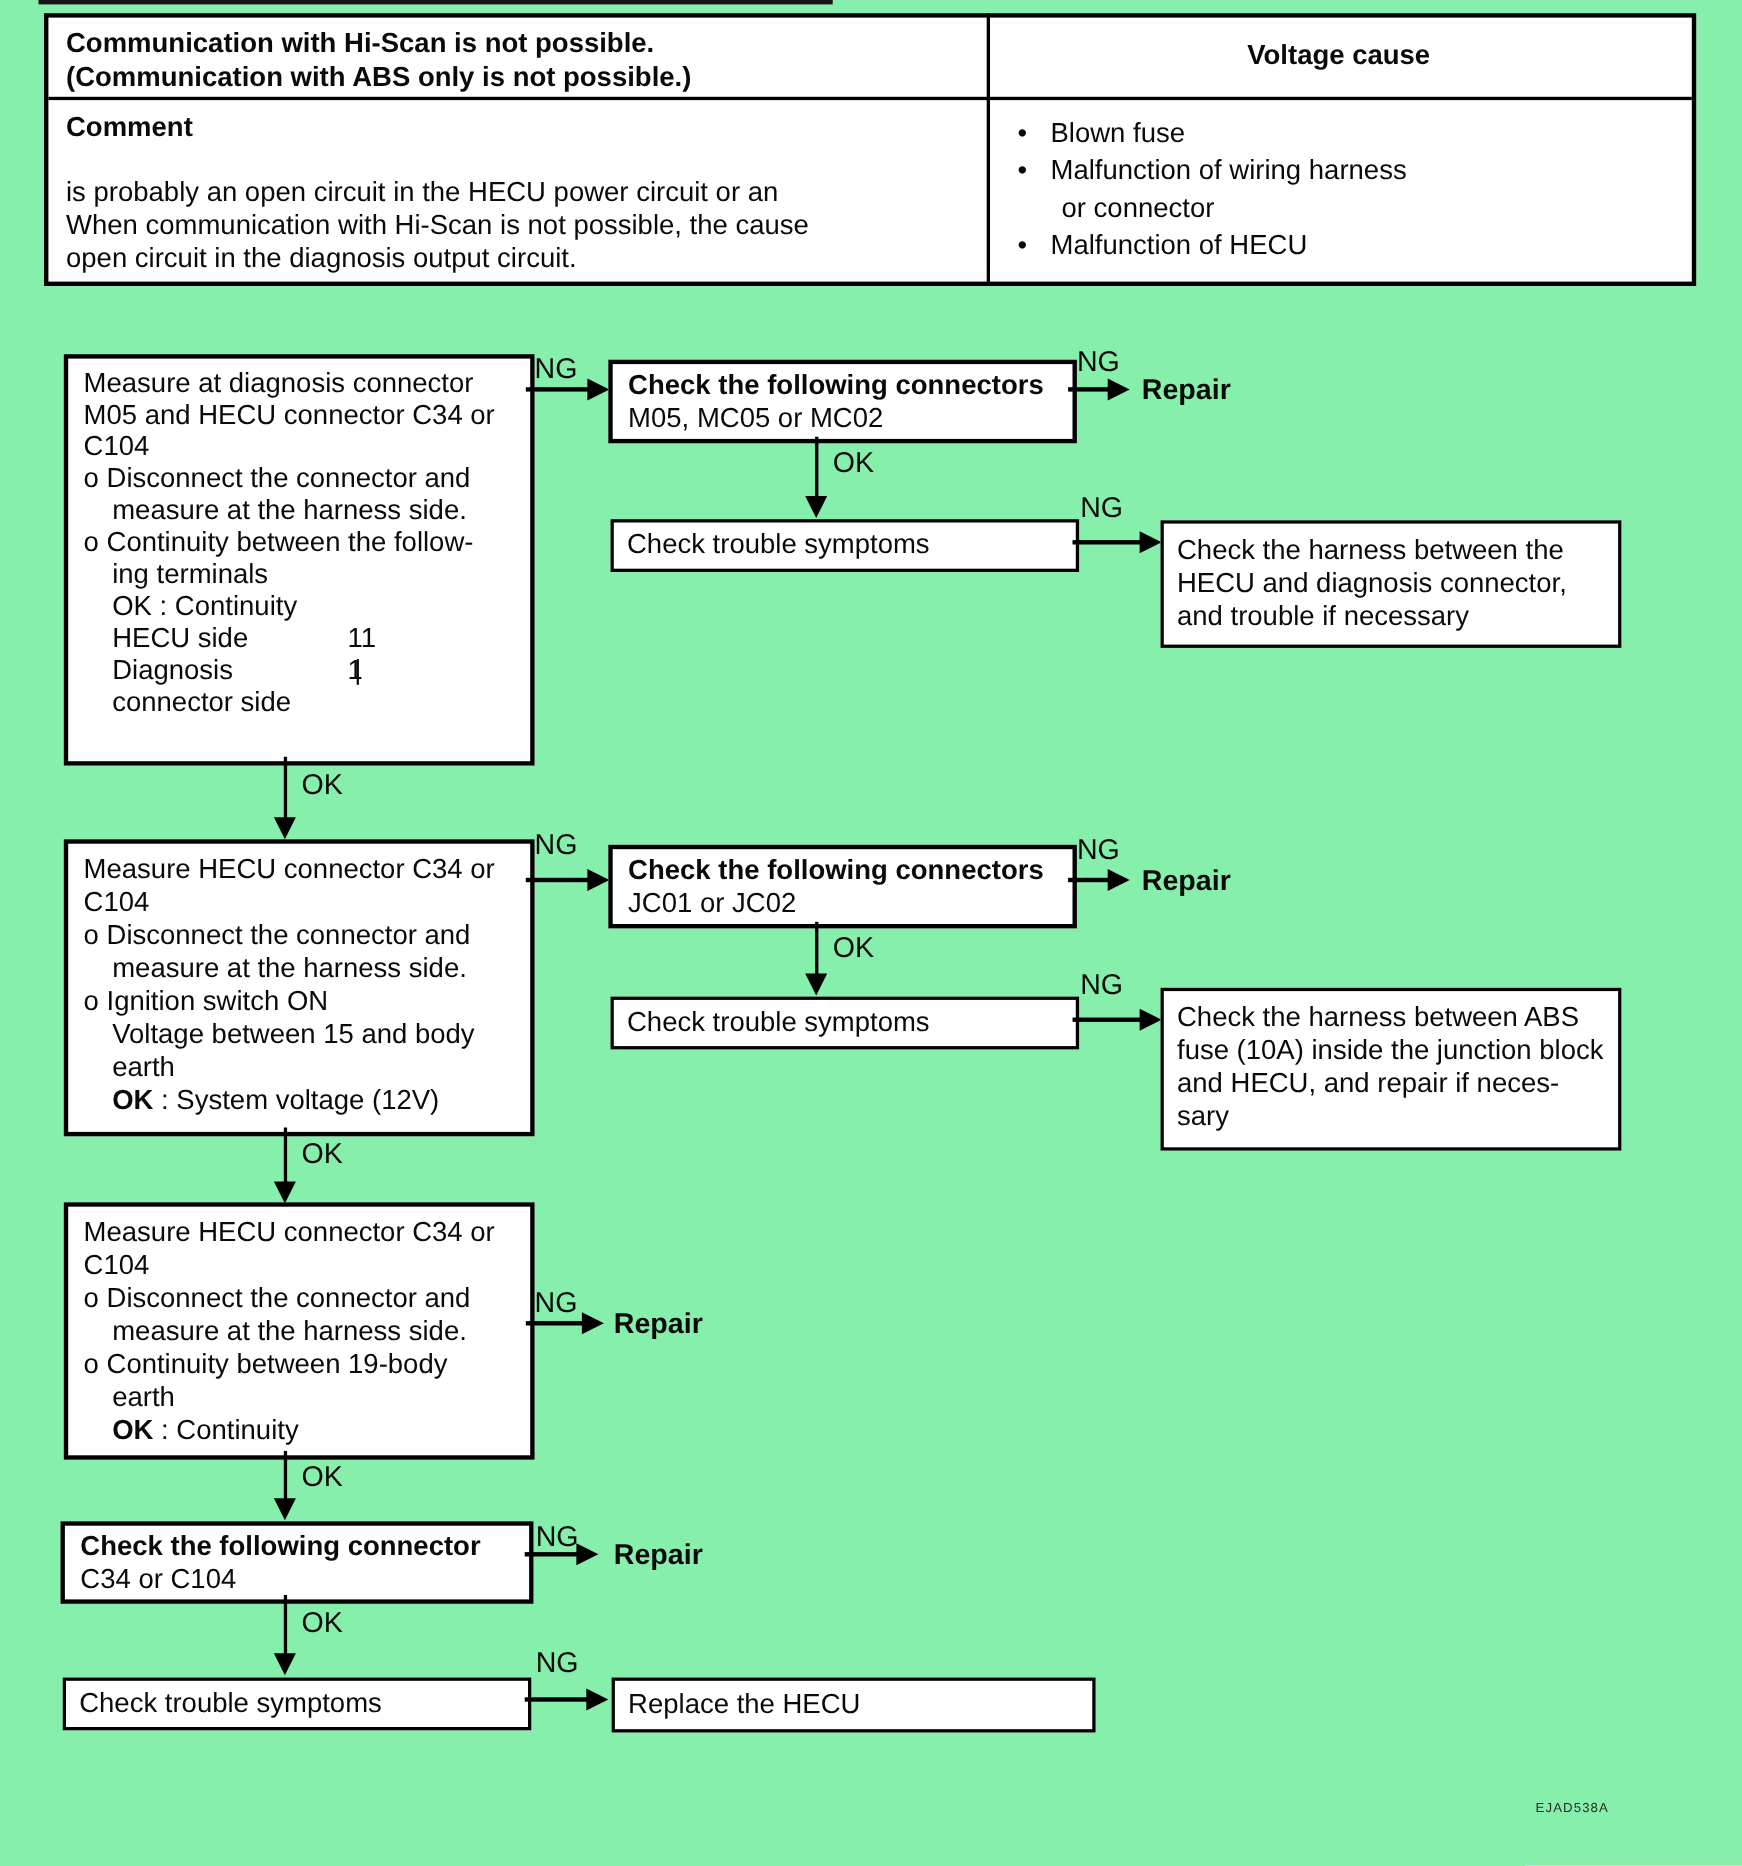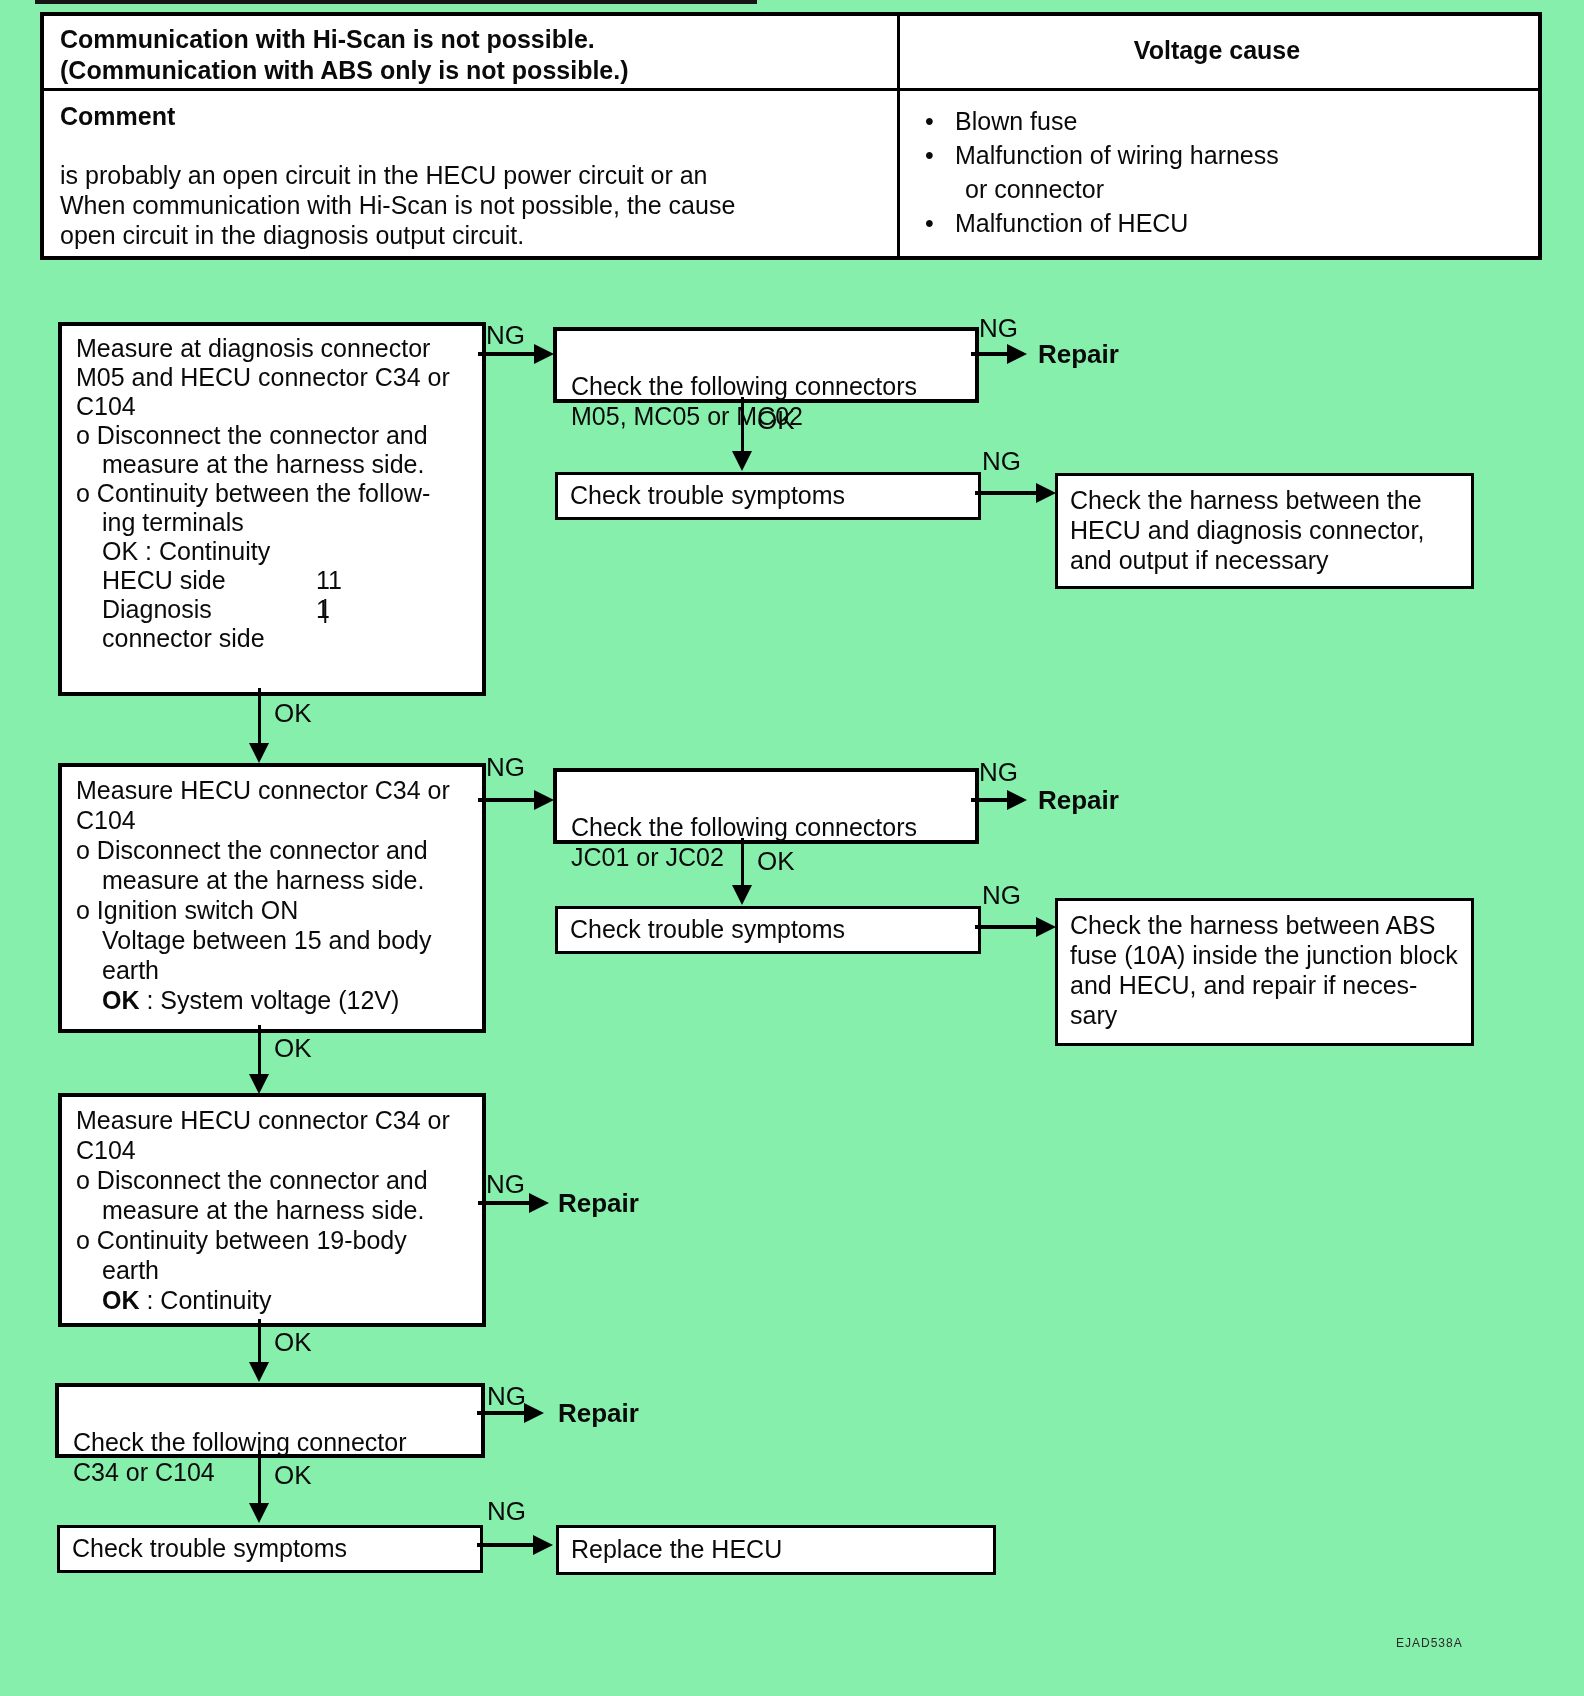--- a/index.html
+++ b/index.html
@@ -22,21 +22,21 @@
   .t-causes .bullet::before { content:"\2022"; display:inline-block; width:30px; font-size:25px; }
   .t-causes .cont { padding-left:40px; }
 
   
   .fbox { position:absolute; background:#fff; border:4px solid #000; font-size:25px; line-height:30px; }
   .fbox.thin { border-width:3px; }
   .fbox .pad { padding:8px 12px 8px 14px; }
   .fbox .ind { padding-left:26px; }
   .fbox .kv { position:relative; }
   .fbox .kv .v { position:absolute; left:240px; top:0; }
-  .fbox .title { font-weight:normal;margin-top:36px; }
+  .fbox .title { font-weight:bold; }
   .lh29 { line-height:29px; }
   .bold { font-weight:bold; }
 
   
   .harrow { position:absolute; height:4px; background:#000; }
   .harrow::after {
     content:""; position:absolute; right:-19px; top:-8px;
     border-left:20px solid #000; border-top:10px solid transparent; border-bottom:10px solid transparent;
   }
   .varrow { position:absolute; width:3px; background:#000; }
@@ -125,21 +125,21 @@
     <div style="padding:5px 12px;">Check trouble symptoms</div>
   </div>
 
   <div class="lbl" style="left:982px; top:446px;">NG</div>
   <div class="harrow" style="left:975px; top:491px; width:62px;"></div>
 
   <div class="fbox thin" style="left:1055px; top:473px; width:413px; height:110px;">
     <div style="padding:9px 12px;">
       <div>Check the harness between the</div>
       <div>HECU and diagnosis connector,</div>
-      <div>and output if necessary</div>
+      <div>and trouble if necessary</div>
     </div>
   </div>
 
   <div class="varrow" style="left:258px; top:688px; height:56px;"></div>
   <div class="lbl" style="left:274px; top:698px;">OK</div>
 
   <div class="fbox" style="left:58px; top:763px; width:420px; height:262px;">
     <div class="pad">
       <div>Measure HECU connector C34 or</div>
       <div>C104</div>

